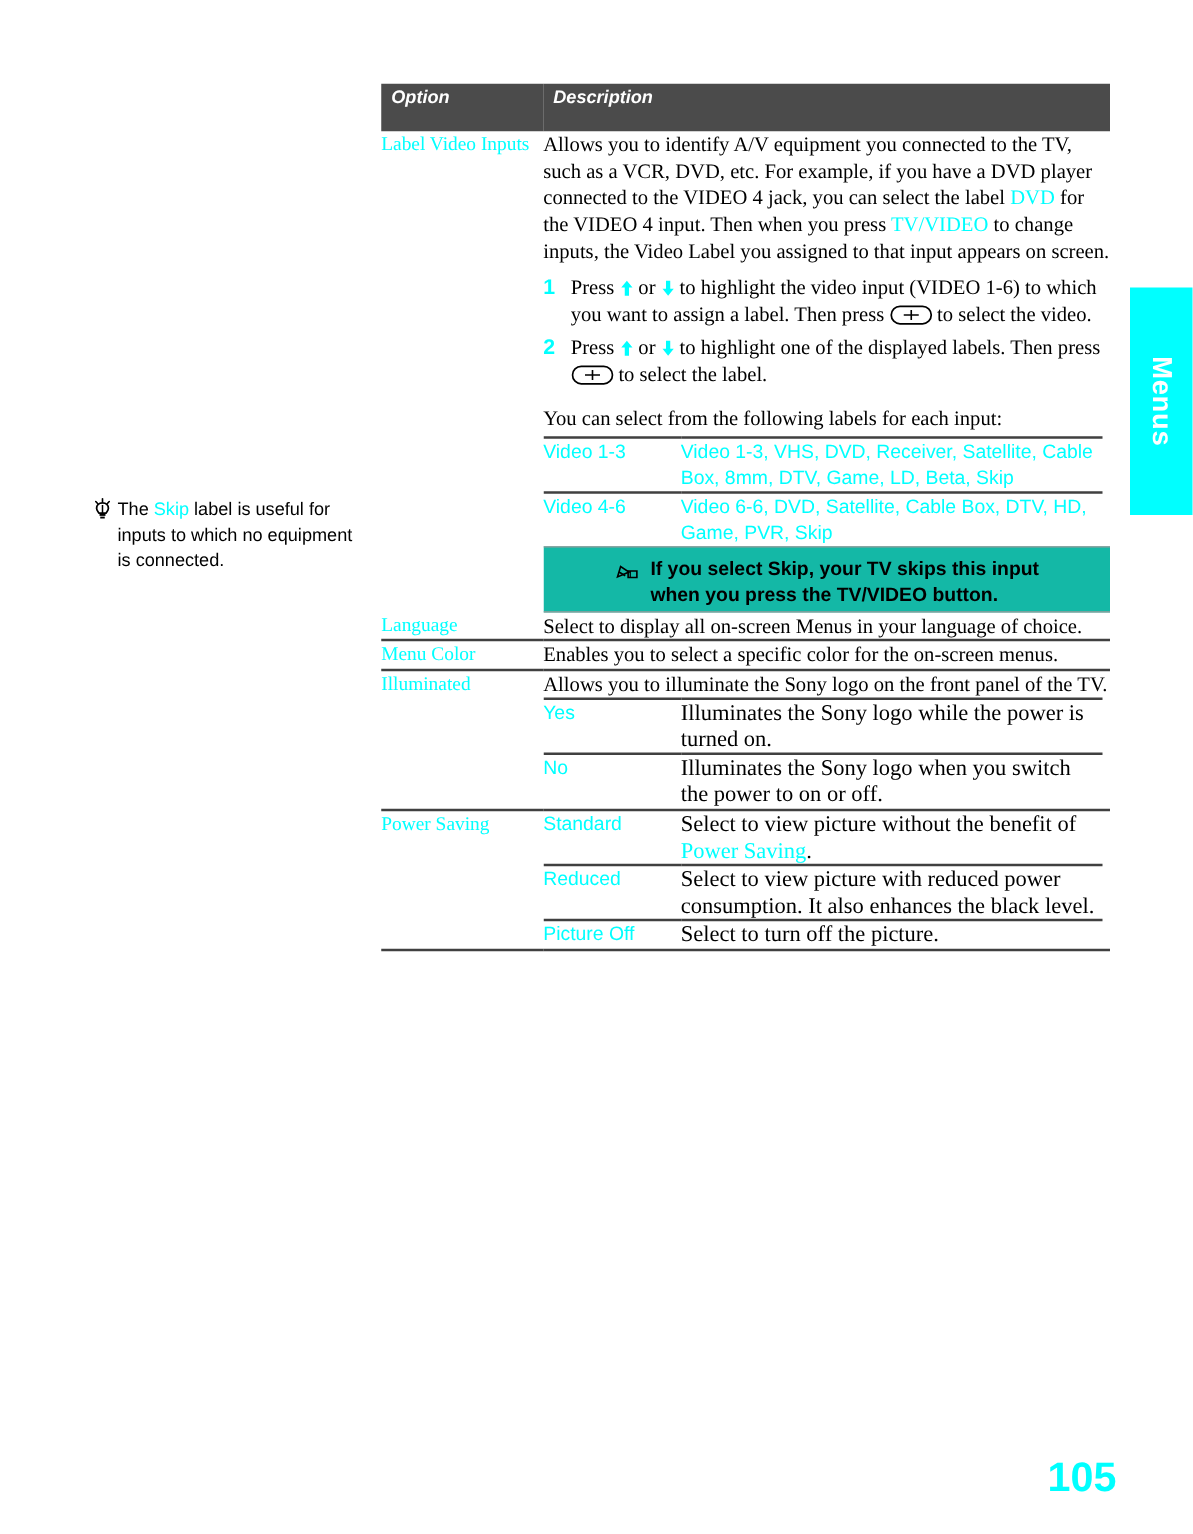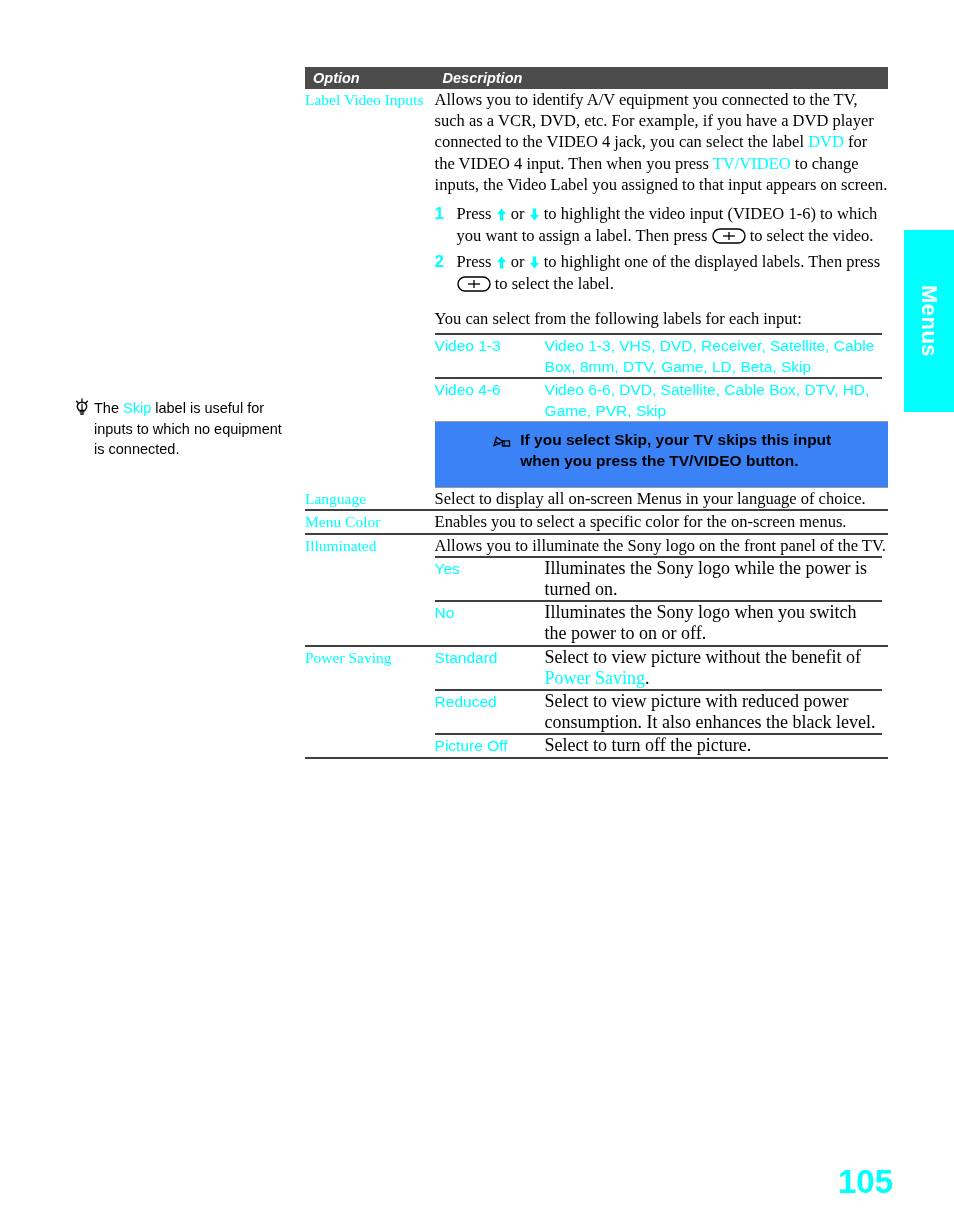--- a/index.html
+++ b/index.html
@@ -65,21 +65,21 @@
   
   .doc-table {
     position: absolute;
     left: 305px;
     top: 67px;
     width: 583px;
     border-collapse: collapse;
   }
   .doc-table td, .doc-table th { vertical-align: top; padding: 0; }
 
-  .thead-row { background: #4b4b4b; height: 22px; }
+  .thead-row { background: #4b4b4b; height: 38px; }
   .thead-row th {
     color: #ffffff;
     font-family: "Liberation Sans", "DejaVu Sans", sans-serif;
     font-style: italic;
     font-weight: bold;
     font-size: 14.5px;
     text-align: left;
     padding: 3px 0 3px 8px;
   }
   .col-opt { width: 136px; }
@@ -147,24 +147,24 @@
   .sub-val-sr {
     font-family: "Liberation Serif", "DejaVu Serif", serif;
     font-size: 18px;
     line-height: 21.2px;
     color: #000000;
     padding: 5px 4px 7px 0;
   }
 
   
   .note-box {
-    background: #3b82f6;
+    background: #14b8a6;
     border-top: 1px solid #9a9a9a;
     border-bottom: 1px solid #9a9a9a;
-    padding: 7px 10px 16px 10px;
+    padding: 7px 10px 2px 10px;
     display: flex;
     justify-content: center;
   }
   .note-inner { display: flex; align-items: flex-start; }
   .note-icon { width: 22px; height: 18px; margin-right: 7px; margin-top: 2px; flex: 0 0 22px; }
   .note-text {
     font-family: "Liberation Sans", "DejaVu Sans", sans-serif;
     font-weight: bold;
     font-size: 15.5px;
     line-height: 21px;

